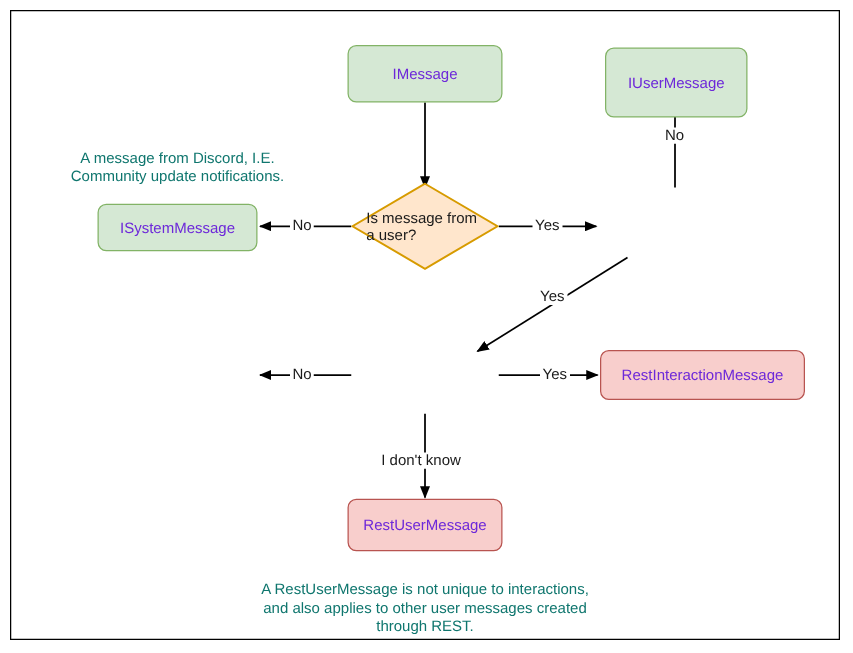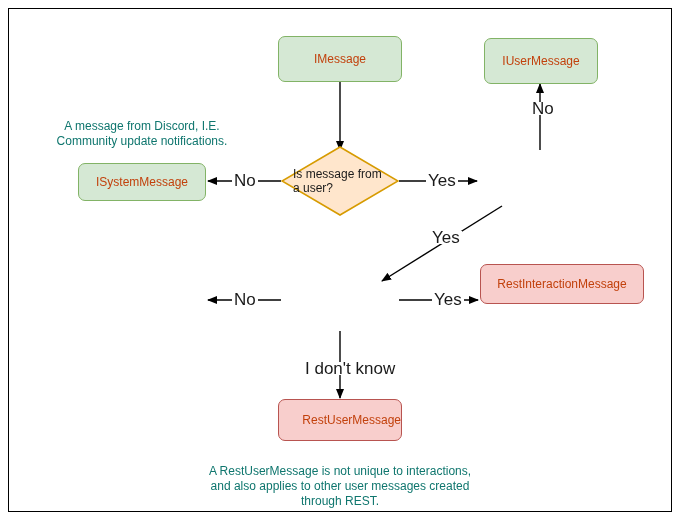--- a/index.html
+++ b/index.html
@@ -34,21 +34,21 @@
   }
   .node {
     position: absolute;
     box-sizing: border-box;
     display: flex;
     align-items: center;
     justify-content: center;
     text-align: center;
     font-size: 12px;
     line-height: 14px;
-    color: #c2410c;
+    color: #6d28d9;
   }
   .rect {
     border-radius: 7px;
     border-style: solid;
     border-width: 1px;
   }
   .green {
     background: #d5e8d4;
     border-color: #82b366;
   }
@@ -74,21 +74,21 @@
     align-items: center;
     justify-content: center;
     font-size: 12px;
     line-height: 14px;
     color: #1a1a1a;
     padding: 0 12px;
     box-sizing: border-box;
   }
   .edge-label {
     position: absolute;
-    font-size: 17px;
+    font-size: 12px;
     line-height: 13px;
     color: #1a1a1a;
     background: #ffffff;
     padding: 0 2px;
     white-space: nowrap;
   }
   .note {
     position: absolute;
     font-size: 12px;
     line-height: 15px;
@@ -125,34 +125,34 @@
 
     <path d="M399,300 L478,300" stroke="#000000" stroke-width="1.4" fill="none" marker-end="url(#arrow)"></path>
 
     <path d="M340,331 L340,398" stroke="#000000" stroke-width="1.4" fill="none" marker-end="url(#arrow)"></path>
   </svg>
 
   <div class="node rect green" style="left:278px; top:36px; width:124px; height:46px;">
     <span>IMessage</span>
   </div>
 
-  <div class="node rect green" style="left:484px; top:38px; width:114px; height:46px;">
+  <div class="node rect green" style="left:484px; top:38px; width:114px; height:56px;">
     <span>IUserMessage</span>
   </div>
 
   <div class="node rect green" style="left:78px; top:163px; width:128px; height:38px;align-items:center;">
     <span>ISystemMessage</span>
   </div>
 
 
-  <div class="node rect pink" style="left:480px; top:264px; width:164px; height:40px;">
+  <div class="node rect pink" style="left:480px; top:280px; width:164px; height:40px;">
     <span>RestInteractionMessage</span>
   </div>
 
-  <div class="node rect pink" style="left:278px; top:399px; width:124px; height:42px;justify-content:flex-end;">
+  <div class="node rect pink" style="left:278px; top:399px; width:124px; height:42px;">
     <span>RestUserMessage</span>
   </div>
 
   <div class="diamond-wrap" style="left:281px; top:146px; width:118px; height:70px;">
     <svg width="118" height="70" viewBox="0 0 118 70">
       <polygon points="59,1 117,35 59,69 1,35" fill="#ffe6cc" stroke="#d79b00" stroke-width="1.6"></polygon>
     </svg>
     <div class="diamond-label">Is message from a user?</div>
   </div>
 

